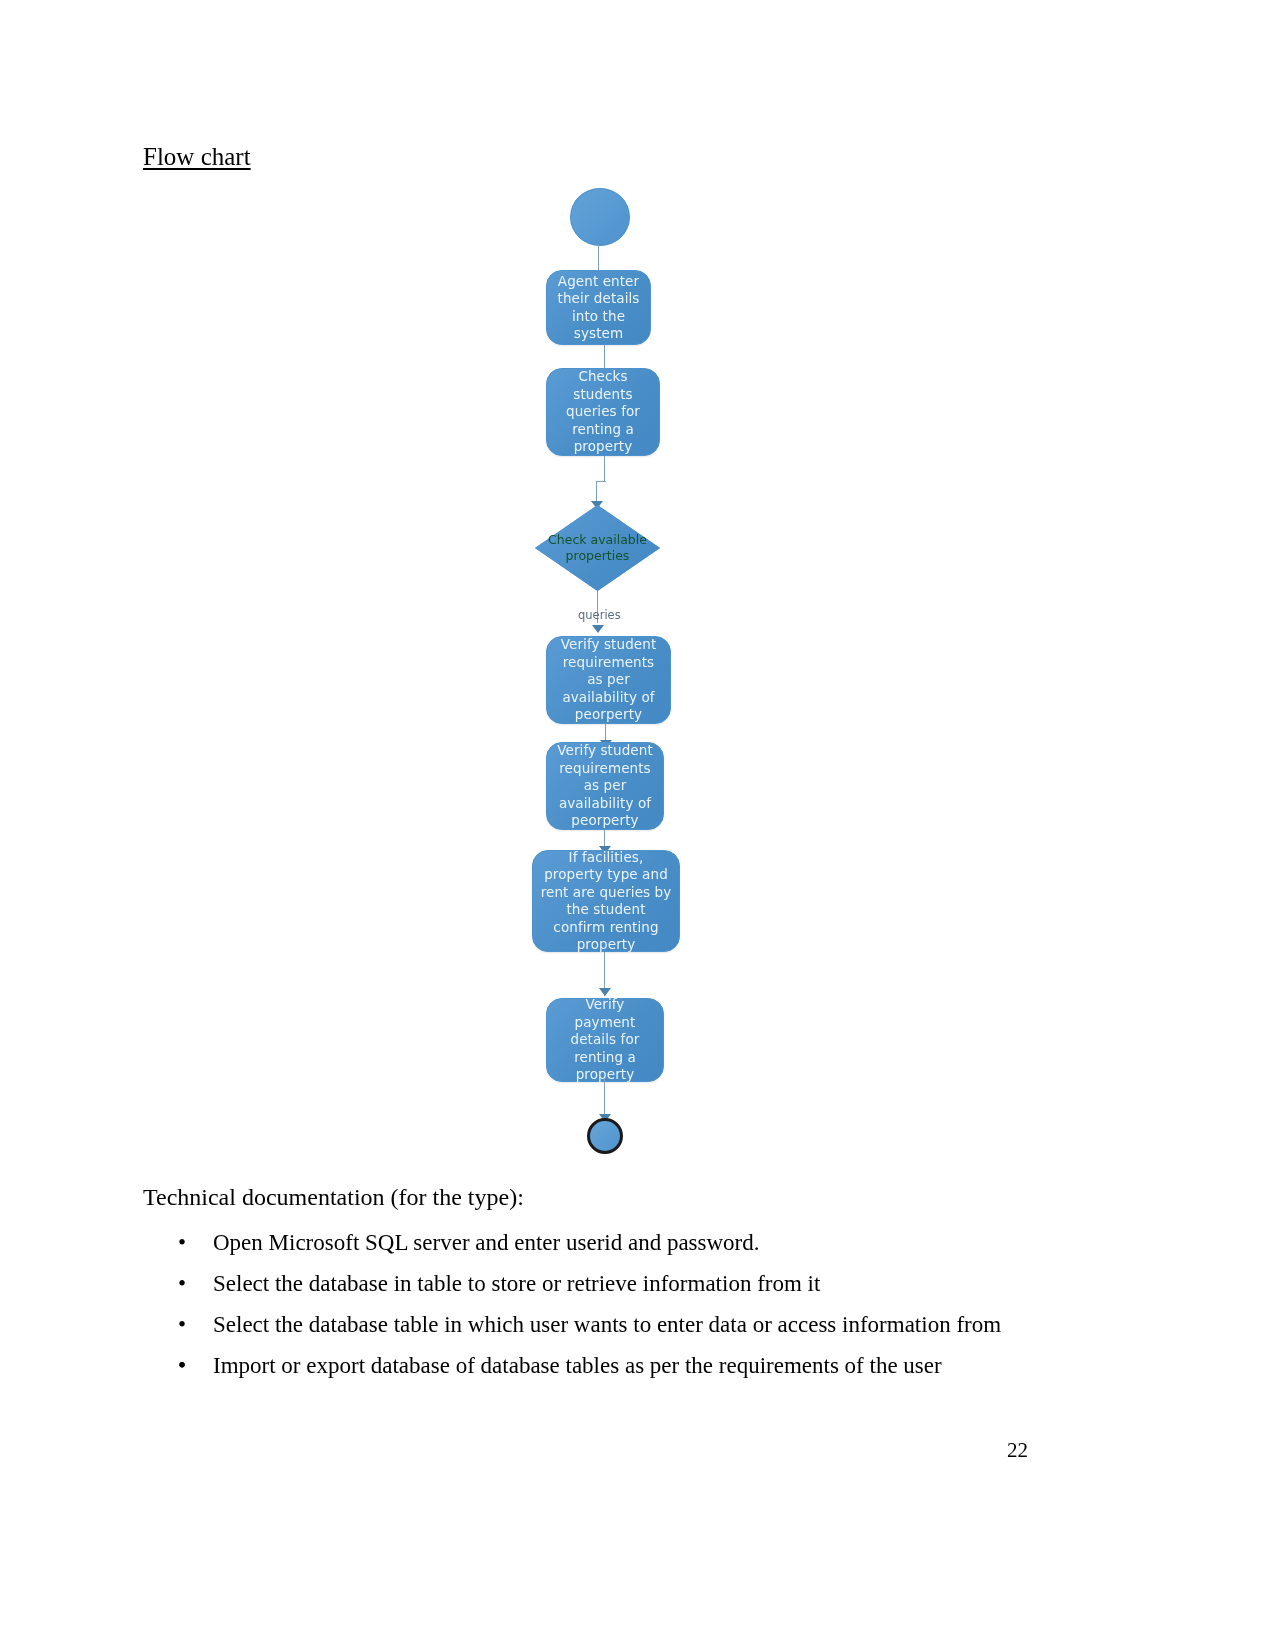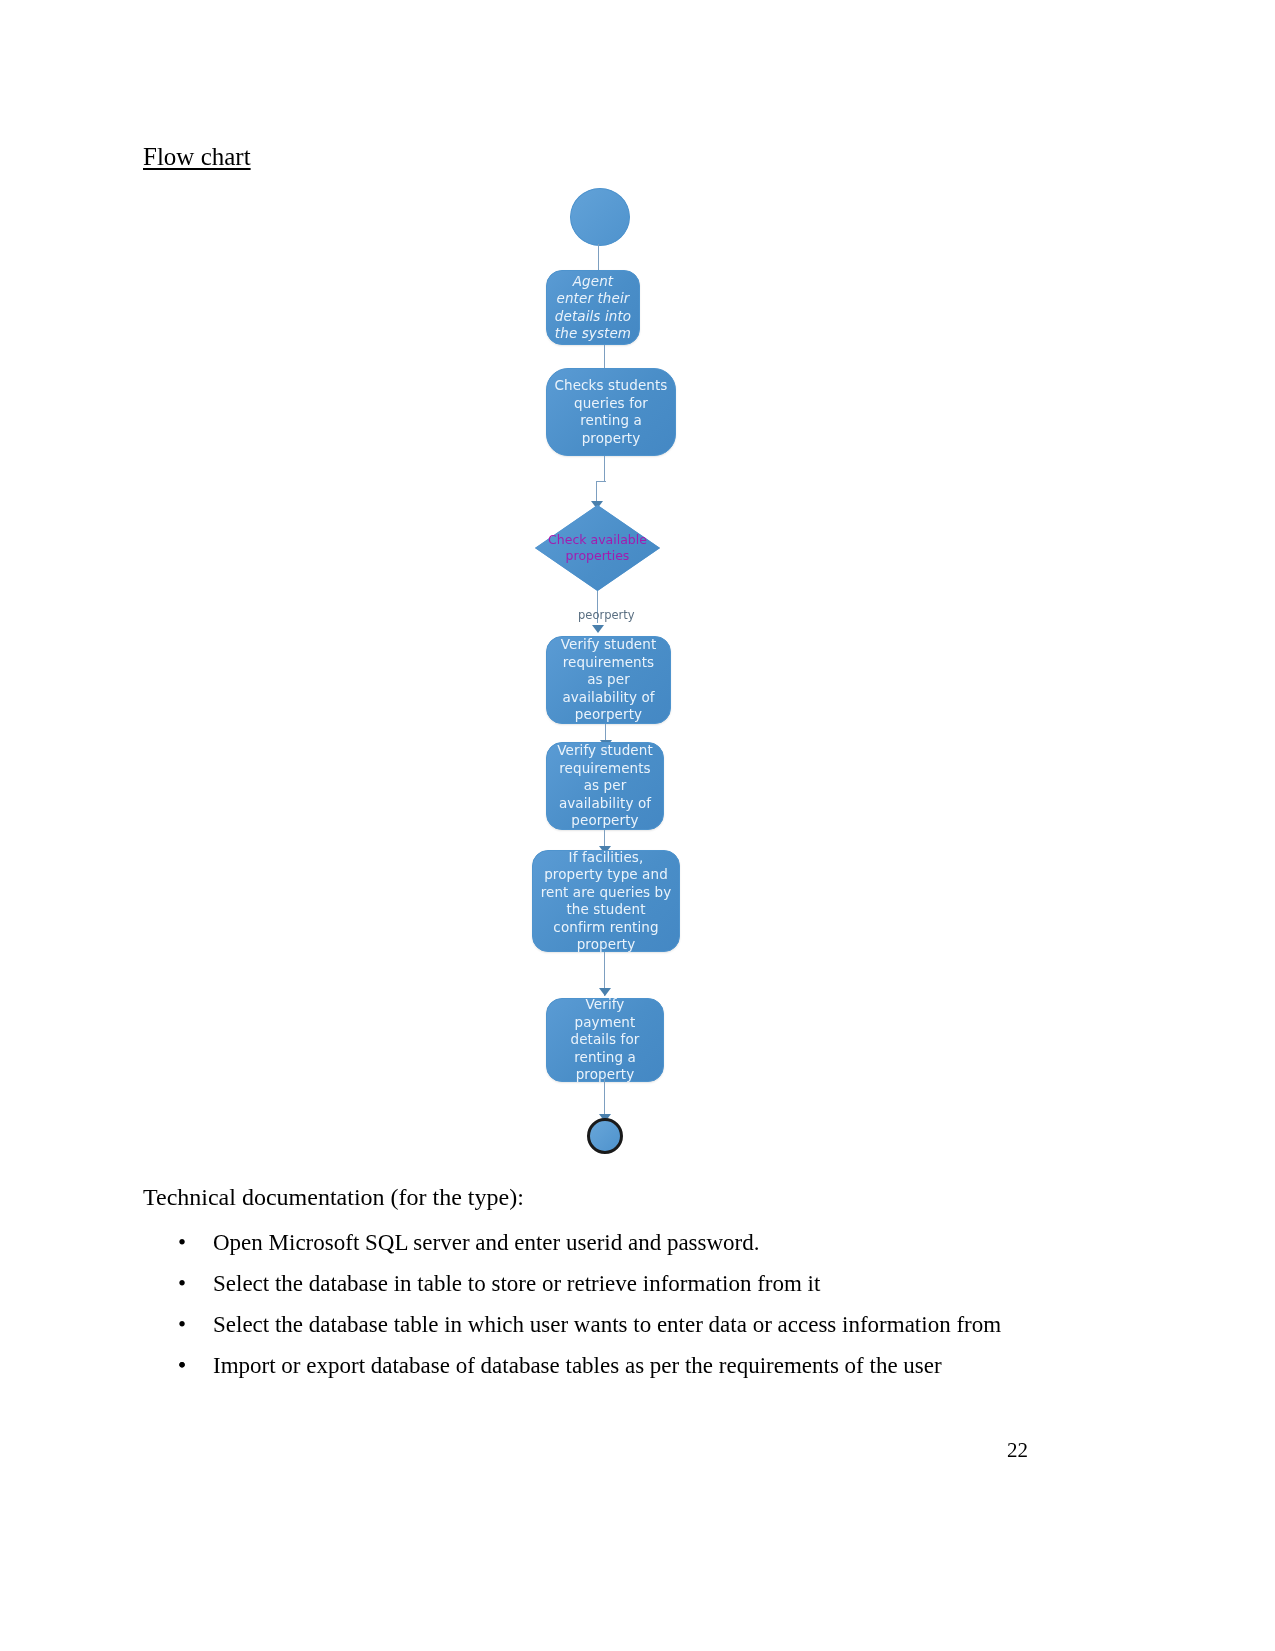--- a/index.html
+++ b/index.html
@@ -82,21 +82,21 @@
     position:absolute;
     inset:0;
     background:#4a8fca;
     background-image:linear-gradient(135deg,#5a9bd4 0%,#4a8ec8 60%,#4488c4 100%);
     clip-path:polygon(50% 0,100% 50%,50% 100%,0 50%);
   }
   .diamond .dtext{
     position:absolute;
     inset:0;
     display:flex;align-items:center;justify-content:center;
-    color:#a21caf;
+    color:#14532d;
     font-family:"DejaVu Sans", sans-serif;
     font-size:12.5px;
     line-height:16px;
     text-align:center;
   }
 
   .conn{
     position:absolute;
     background:#7d9fc0;
     width:1.4px;
@@ -158,42 +158,42 @@
 <div class="page">
 
   <div class="heading">Flow chart</div>
 
   <div class="chart">
 
     <div class="start-node" style="left:570px; top:18px;"></div>
     <div class="conn" style="left:598px; top:74px; height:36px;"></div>
     <div class="arrowhead" style="left:593px; top:104px;"></div>
 
-    <div class="node" style="left:546px; top:100px; width:94px; height:75px;font-style:italic;">
+    <div class="node" style="left:546px; top:100px; width:105px; height:75px;">
       <span>Agent enter their details into the system</span>
     </div>
     <div class="conn" style="left:604px; top:175px; height:32px;"></div>
     <div class="arrowhead" style="left:599px; top:200px;"></div>
 
-    <div class="node" style="left:546px; top:198px; width:130px; height:88px;border-radius:22px;">
+    <div class="node" style="left:546px; top:198px; width:114px; height:88px;">
       <span>Checks students queries for renting a property</span>
     </div>
     <div class="conn" style="left:604px; top:286px; height:26px;"></div>
     <div class="conn" style="left:596px; top:311px; width:10px; height:1.4px;"></div>
     <div class="conn" style="left:596px; top:311px; height:26px;"></div>
     <div class="arrowhead" style="left:591px; top:331px;"></div>
 
     <div class="diamond" style="left:535px; top:335px;">
       <div class="dshape"></div>
       <div class="dtext">
           <span>Check available properties</span>
         </div>
     </div>
     <div class="conn" style="left:597px; top:421px; height:32px;"></div>
-    <div class="edge-label" style="left:578px; top:438px;">peorperty</div>
+    <div class="edge-label" style="left:578px; top:438px;">queries</div>
     <div class="arrowhead" style="left:592px; top:455px;"></div>
 
     <div class="node" style="left:546px; top:466px; width:125px; height:88px;">
       <span>Verify student requirements as per availability of peorperty</span>
     </div>
     <div class="conn" style="left:605px; top:554px; height:22px;"></div>
     <div class="arrowhead" style="left:600px; top:570px;"></div>
 
     <div class="node" style="left:546px; top:572px; width:118px; height:88px;">
       <span>Verify student requirements as per availability of peorperty</span>

